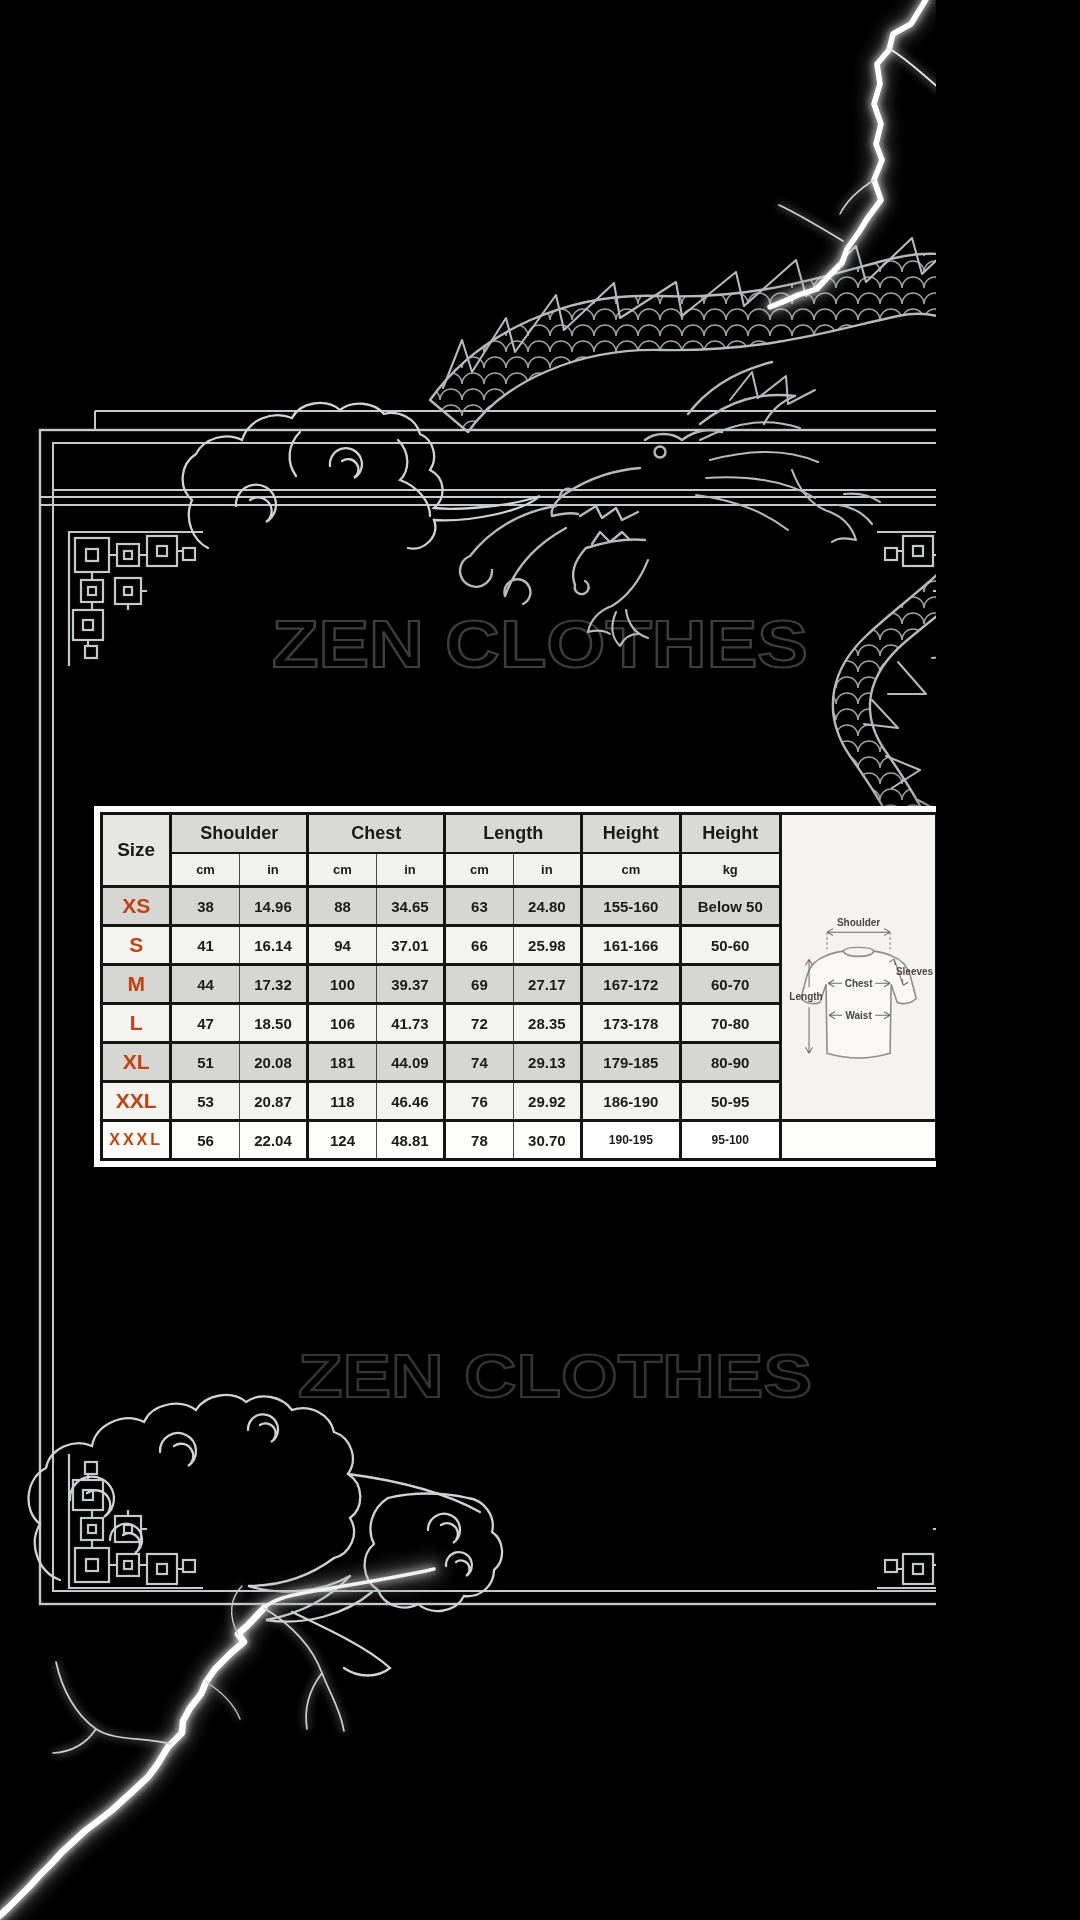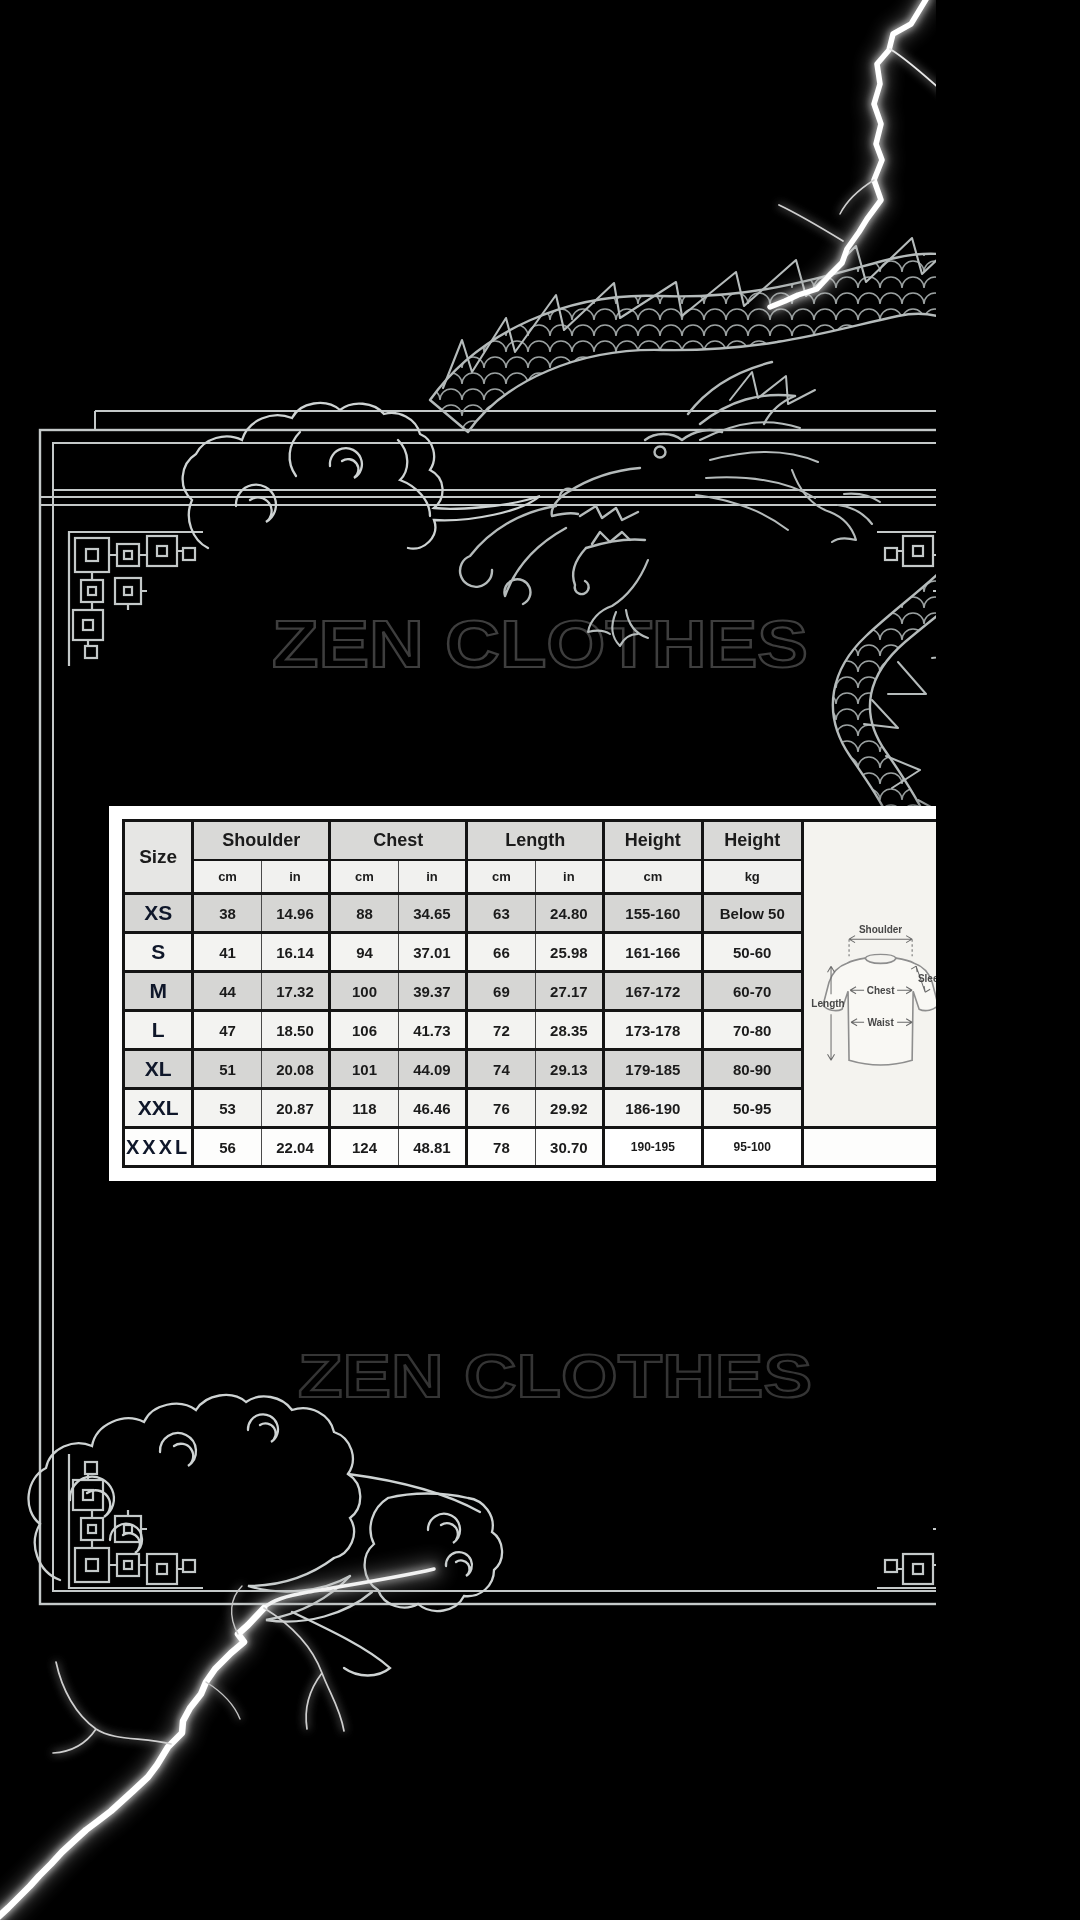--- a/index.html
+++ b/index.html
@@ -1,35 +1,35 @@
 <!DOCTYPE html>
 <html><head>
 <meta charset="utf-8">
 <style>
   html,body{margin:0;padding:0;background:#000;}
   .stage{position:relative;width:936px;height:1920px;background:#000;overflow:hidden;
          font-family:"Liberation Sans",sans-serif;}
   .art{position:absolute;inset:0;width:1080px;height:1920px;display:block;}
 
   
-  .chart-wrap{position:absolute;left:109px;top:806px;width:838px;z-index:5;
-              background:#ffffff;padding:13px;box-shadow:0 3px 16px rgba(0,0,0,.75);}
+  .chart-wrap{position:absolute;left:94px;top:806px;width:838px;z-index:5;
+              background:#ffffff;padding:6px;box-shadow:0 3px 16px rgba(0,0,0,.75);}
   table.size-chart{border-collapse:collapse;width:100%;table-layout:fixed;
                    border:3px solid #141414;background:#fff;}
   .size-chart th,.size-chart td{border:1px solid #4a4a4a;text-align:center;vertical-align:middle;
                    padding:0;color:#1b1b1b;font-weight:bold;overflow:hidden;}
   .size-chart .g-row th{height:37px;font-size:18px;background:#d9d9d7;}
   .size-chart th.corner{background:#e6e6e4;font-size:19px;}
   .size-chart .u-row td{height:31px;font-size:13px;background:#f1f1ef;border-top:2px solid #141414;margin-top:24px;}
   .size-chart tr.data th,.size-chart tr.data td{height:36px;border-top:3px solid #141414;font-size:15px;}
-  .size-chart tr.data th{font-size:21px;color:#0f172a;}
+  .size-chart tr.data th{font-size:21px;color:#c2410c;}
   .size-chart tr.r-gray th,.size-chart tr.r-gray td{background:#d6d6d4;}
   .size-chart tr.r-light th,.size-chart tr.r-light td{background:#f3f3f1;}
   .size-chart tr.r-last th,.size-chart tr.r-last td{background:#fdfdfc;}
-  .size-chart tr.r-last th{letter-spacing:3px;font-size:20px;}
+  .size-chart tr.r-last th{letter-spacing:3px;font-size:16px;}
   .size-chart tr.r-last td.wide{font-size:12px;background:#ffffff;}
   .size-chart .thick-l{border-left:3px solid #141414;}
   .size-chart td.diagram{background:#f4f3ef;border-left:3px solid #141414;
                          border-bottom:3px solid #141414;padding:0;}
   .size-chart td.diagram svg{display:block;width:100%;height:100%;}
   .size-chart td.empty-cell{background:#ffffff;border-left:3px solid #141414;}
 </style>
 </head>
 <body>
 
@@ -264,21 +264,21 @@
         <td>41.73</td>
         <td class="thick-l">72</td>
         <td>28.35</td>
         <td class="thick-l">173-178</td>
         <td class="thick-l">70-80</td>
       </tr>
       <tr class="data r-gray">
         <th>XL</th>
         <td class="thick-l">51</td>
         <td>20.08</td>
-        <td class="thick-l">101</td>
+        <td class="thick-l">181</td>
         <td>44.09</td>
         <td class="thick-l">74</td>
         <td>29.13</td>
         <td class="thick-l">179-185</td>
         <td class="thick-l">80-90</td>
       </tr>
       <tr class="data r-light">
         <th>XXL</th>
         <td class="thick-l">53</td>
         <td>20.87</td>

